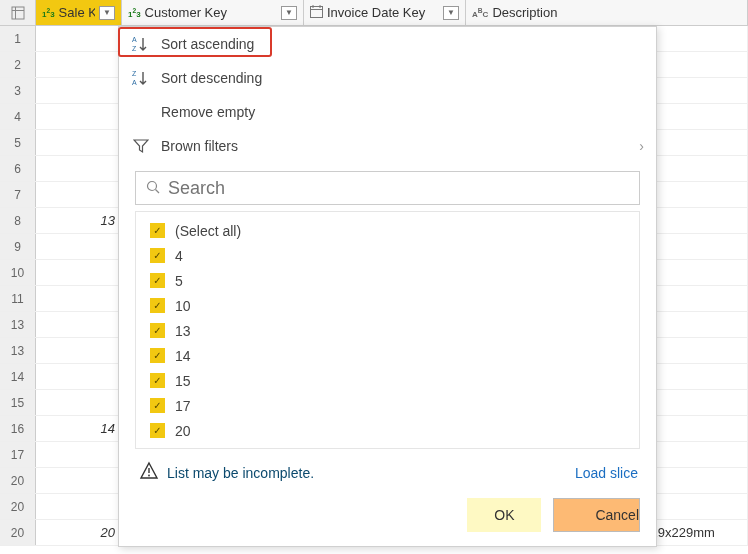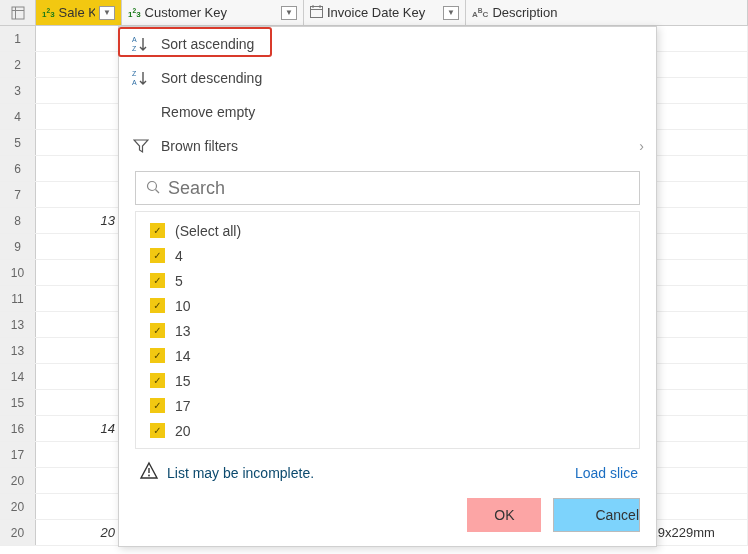--- a/index.html
+++ b/index.html
@@ -31,22 +31,22 @@
     .search-wrap { margin: 8px 16px 4px; border: 1px solid #ccc; height: 34px; display: flex; align-items: center; padding: 0 10px; gap: 8px; }
     .search-wrap input { border: none; outline: none; flex: 1; font-size: 18px; }
     .checklist { margin: 6px 16px 4px; border: 1px solid #e5e5e5; padding: 6px 8px; height: 238px; overflow-y: auto; }
     .check-row { display: flex; align-items: center; height: 25px; gap: 10px; padding-left: 6px; }
     .checkbox { width: 15px; height: 15px; background: #f2c811; display: flex; align-items: center; justify-content: center; font-size: 10px; color: #5a4a00; }
     .incomplete-row { display: flex; align-items: center; justify-content: space-between; padding: 8px 18px 6px 20px; }
     .incomplete-left { display: flex; align-items: center; gap: 8px; color: #0c4a6e; }
     .loadmore { color: #1b6ec2; cursor: pointer; }
     .btn-row { display: flex; gap: 12px; justify-content: flex-end; padding: 8px 16px 14px; }
     .btn { height: 34px; min-width: 74px; display: flex; align-items: center; justify-content: center; cursor: pointer; font-size: 14px; }
-    .btn-primary { background: #fca5a5; color: #333; }
-    .btn-secondary { background: #7dd3fc; border: 1px solid #bbb; color: #333; padding-left: 41px; }
+    .btn-primary { background: #fef9c3; color: #333; }
+    .btn-secondary { background: #fdba74; border: 1px solid #bbb; color: #333; padding-left: 41px; }
     .checklist::-webkit-scrollbar { width: 8px; }
     .checklist::-webkit-scrollbar-thumb { background: #c0c0c0; border-radius: 4px; }
     .checklist::-webkit-scrollbar-track { background: #f0f0f0; }
   </style>
 </head>
 <body>
 
 <div class="grid">
   <div class="header-row">
     <div class="rowhead c0">

